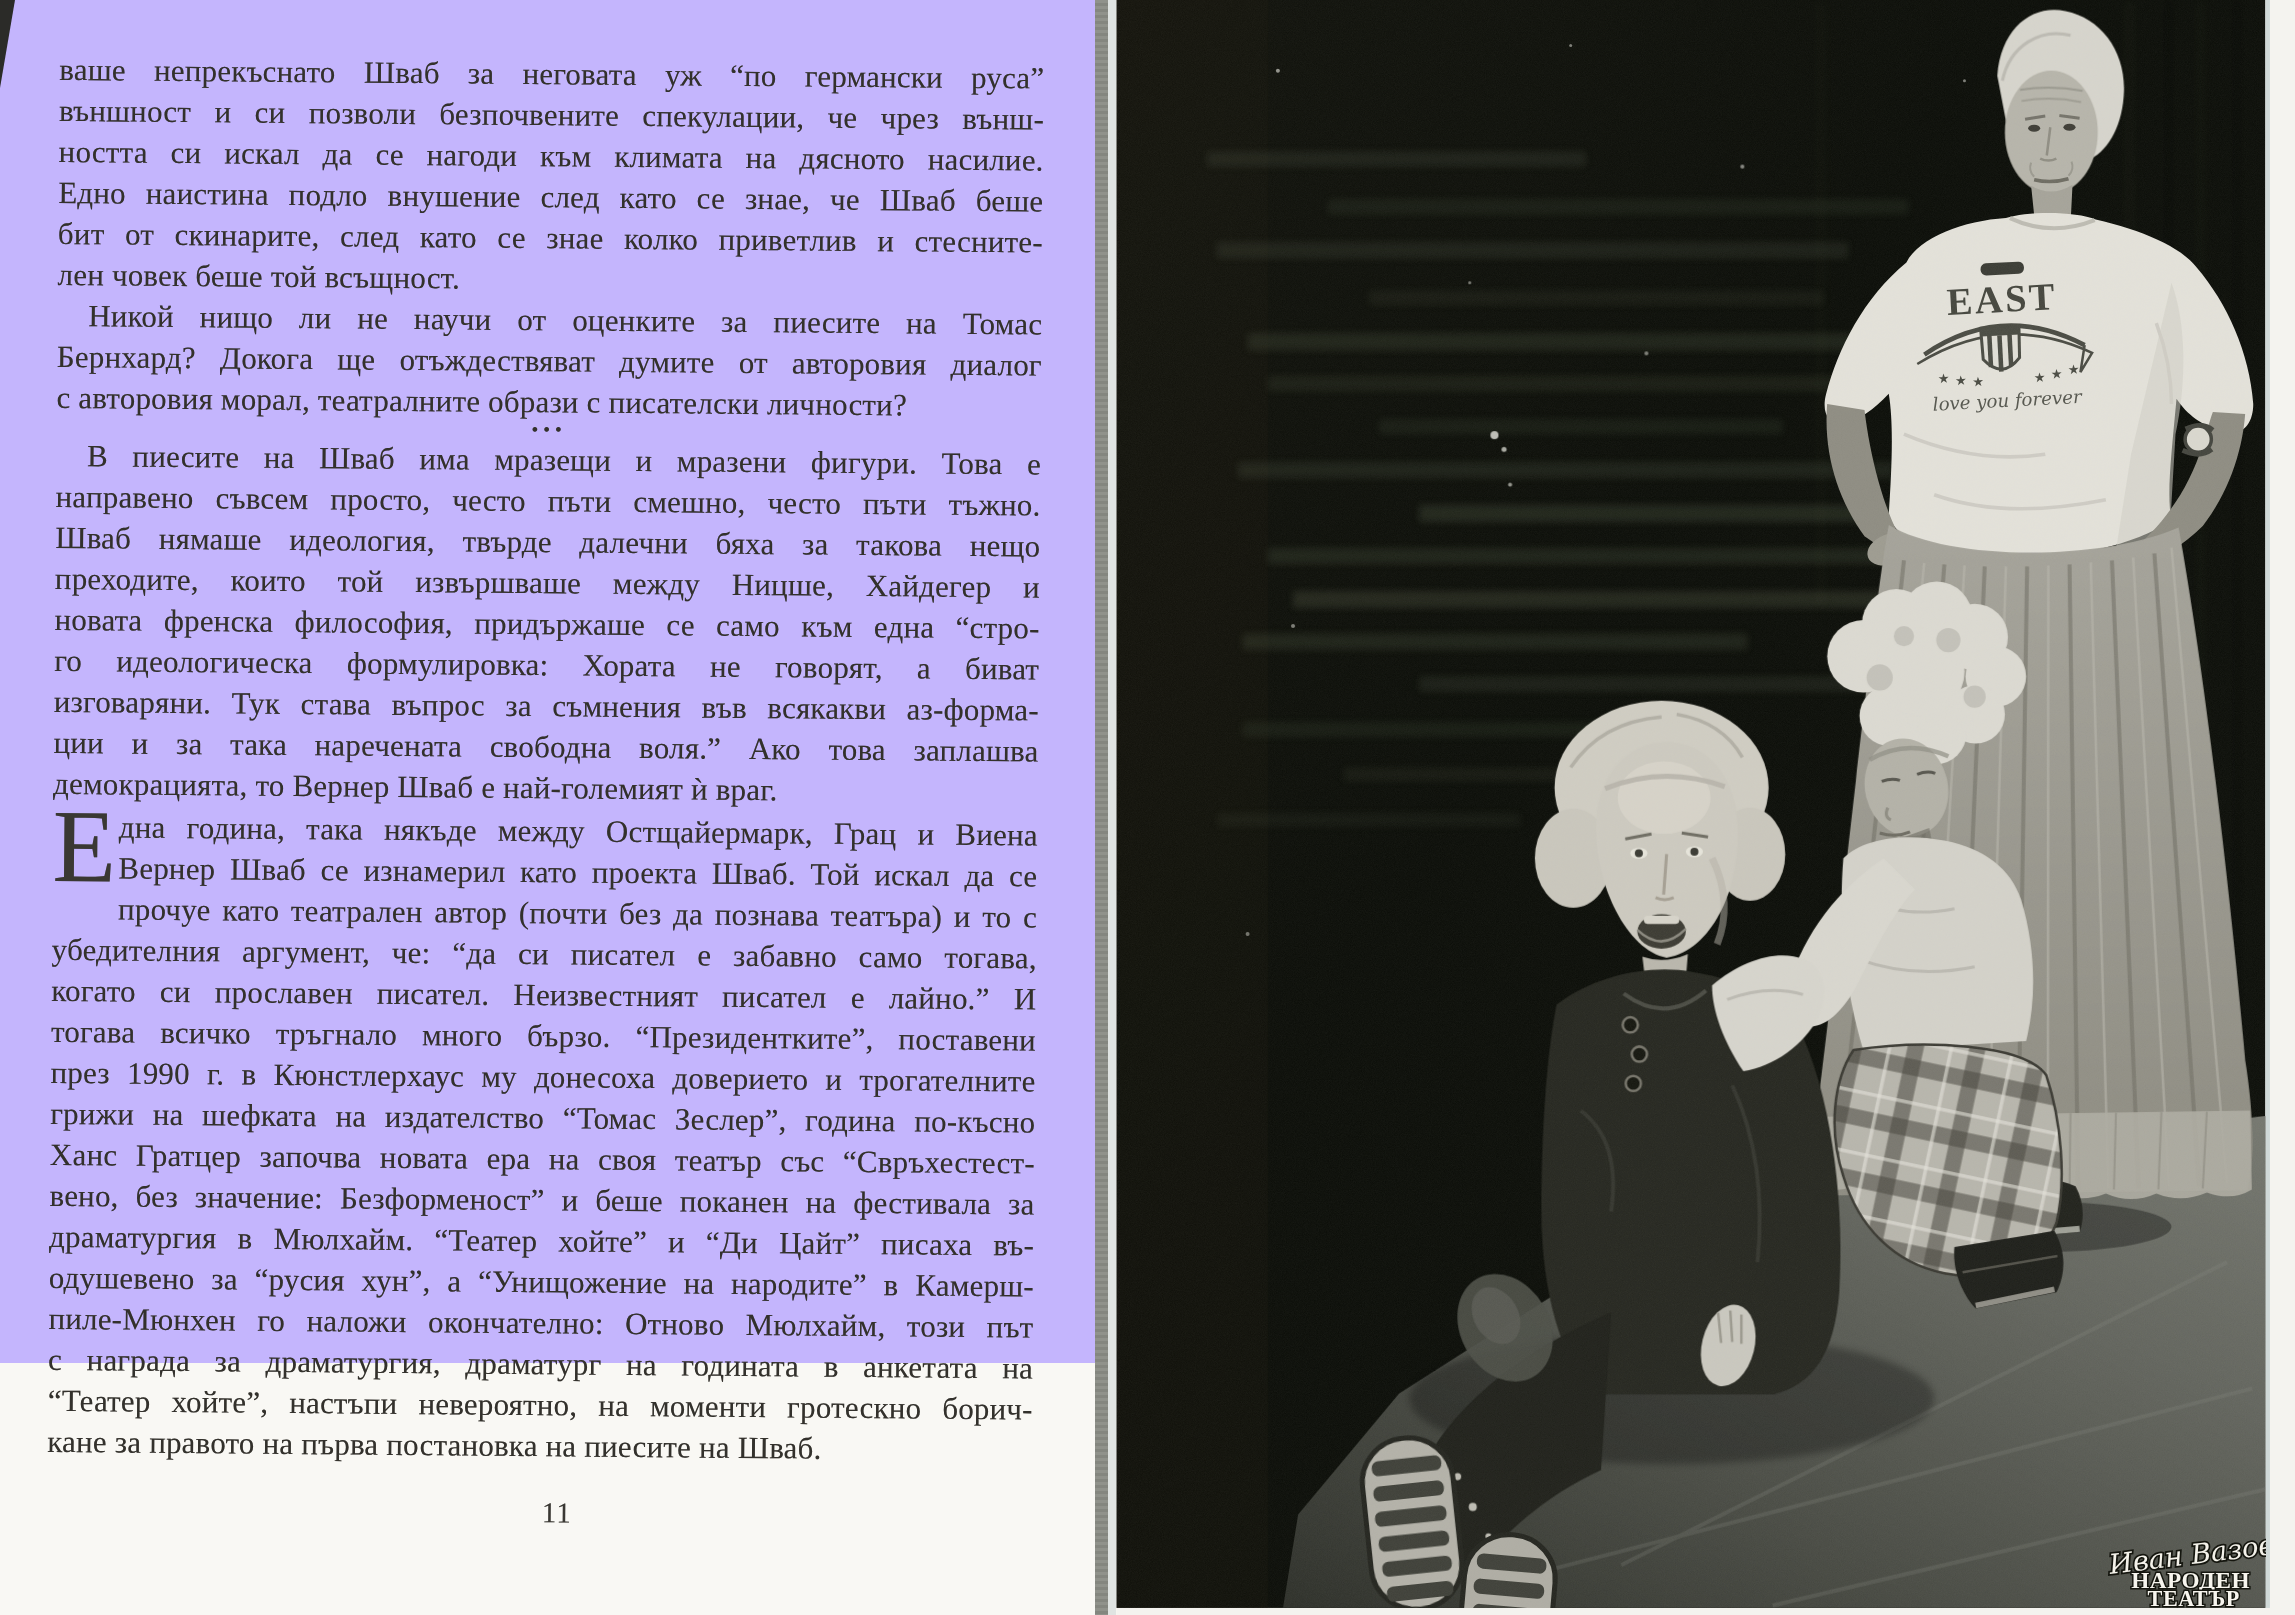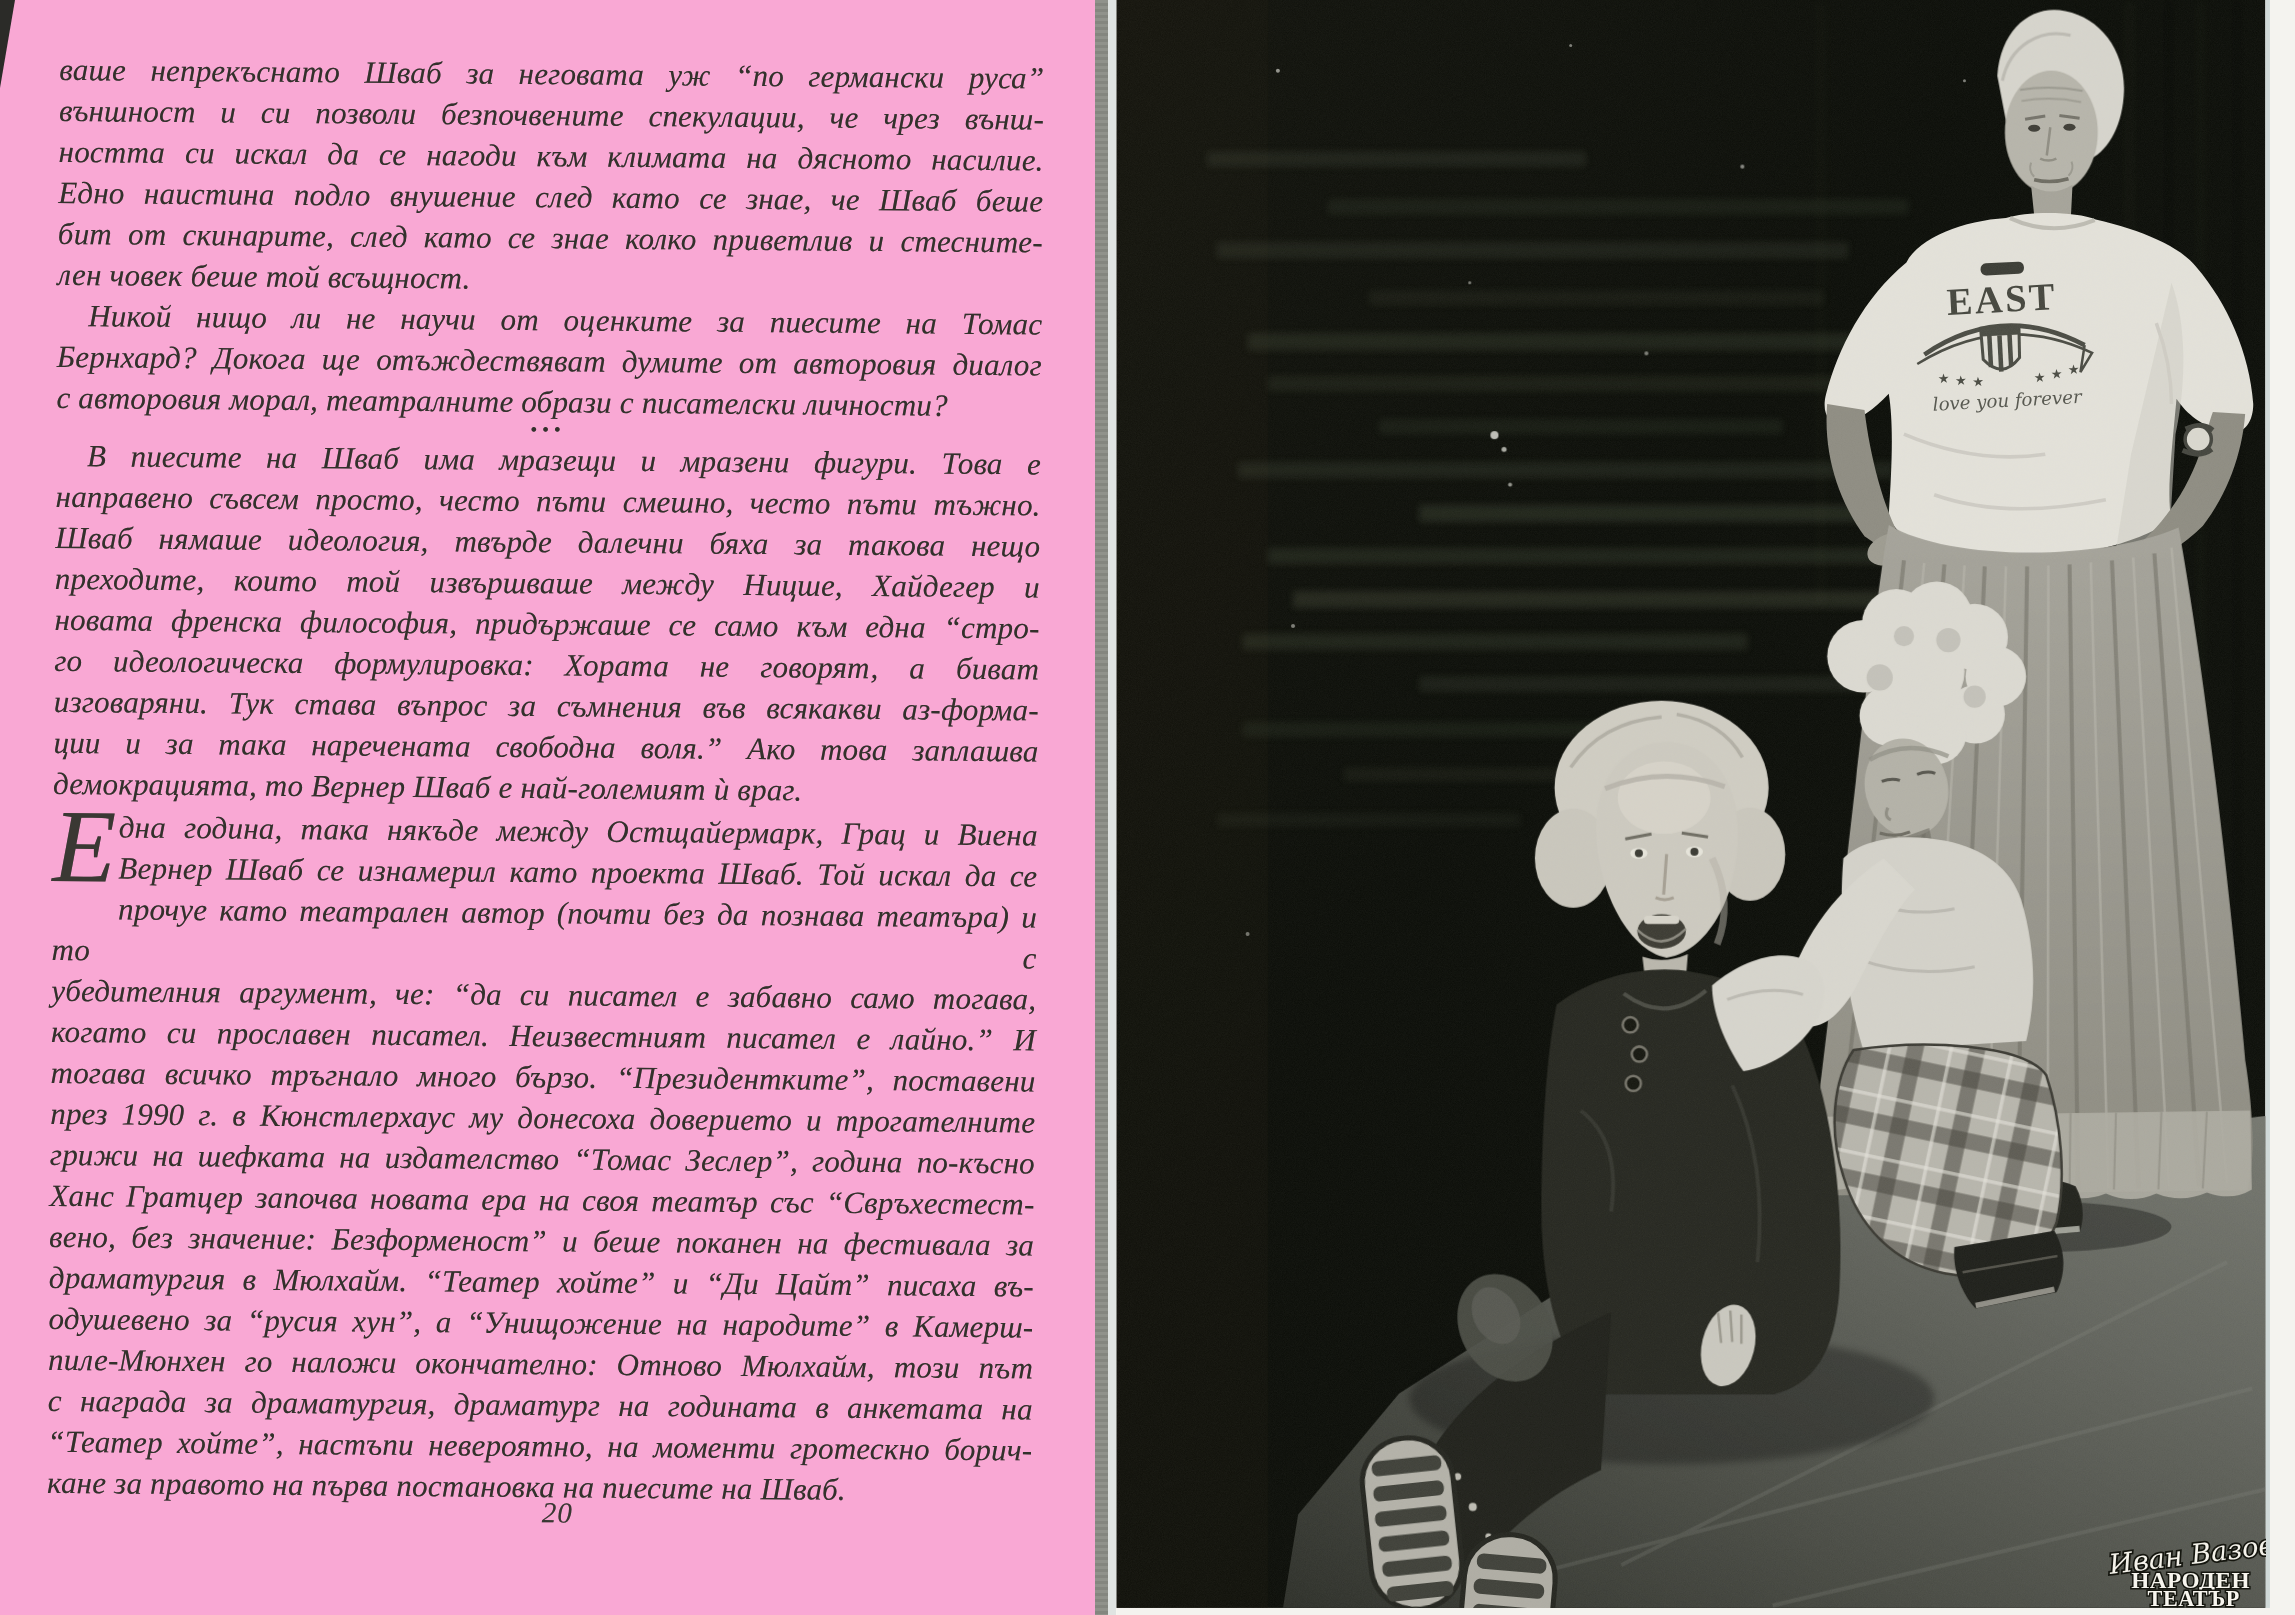--- a/index.html
+++ b/index.html
@@ -4,21 +4,21 @@
 <style>
   html,body{margin:0;padding:0;}
   body{
     width:2295px;height:1615px;
     background:#f9f8f4;
     overflow:hidden;
     font-family:"Liberation Serif", serif;
     position:relative;
   }
   
-  .left-page{position:absolute;left:0;top:0;width:1096px;height:1615px;background:#f9a8d4;font-style:italic;}
+  .left-page{position:absolute;left:0;top:0;width:1096px;height:1363px;background:#c4b5fd;}
   .corner-sliver{position:absolute;left:0;top:0;width:15px;height:88px;background:#2b2b28;
     clip-path:polygon(0 0,100% 0,0 100%);}
   .textcol{
     position:absolute;left:60px;top:0;width:985px;height:1615px;
     transform:rotate(0.5deg);transform-origin:0 0;
     color:#33312c;font-size:31px;line-height:41px;letter-spacing:0.2px;
     text-shadow:0 0 0.6px rgba(54,52,46,.45);
   }
   .blk{position:absolute;left:0;width:985px;}
   .blk1{top:49px;}
@@ -100,21 +100,21 @@
 вено, без значение: Безформеност” и беше поканен на фестивала за
 драматургия в Мюлхайм. “Театер хойте” и “Ди Цайт” писаха въ-
 одушевено за “русия хун”, а “Унищожение на народите” в Камерш-
 пиле-Мюнхен го наложи окончателно: Отново Мюлхайм, този път
 с награда за драматургия, драматург на годината в анкетата на
 “Театер хойте”, настъпи невероятно, на моменти гротескно борич-</span>
         <span class="jlast">кане за правото на първа постановка на пиесите на Шваб.</span>
       </div>
     </div>
 
-    <div class="pagenum">20</div>
+    <div class="pagenum">11</div>
   </div>
 </div>
 
 <div class="gutter-gray"></div>
 <div class="gutter-light"></div>
 
 <div class="photo-wrap">
 <svg width="1180" height="1615" viewBox="0 0 2336 3199" xmlns="http://www.w3.org/2000/svg">
   <defs>
     <clipPath id="photoClip">

